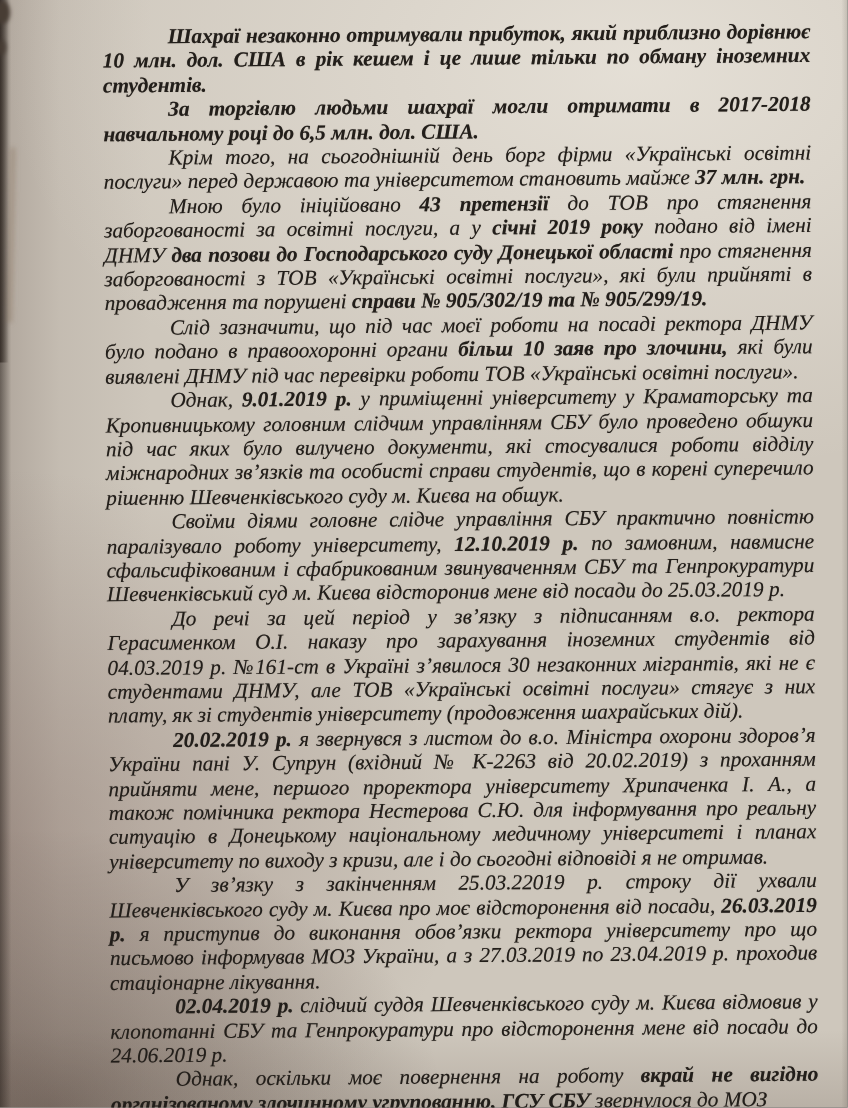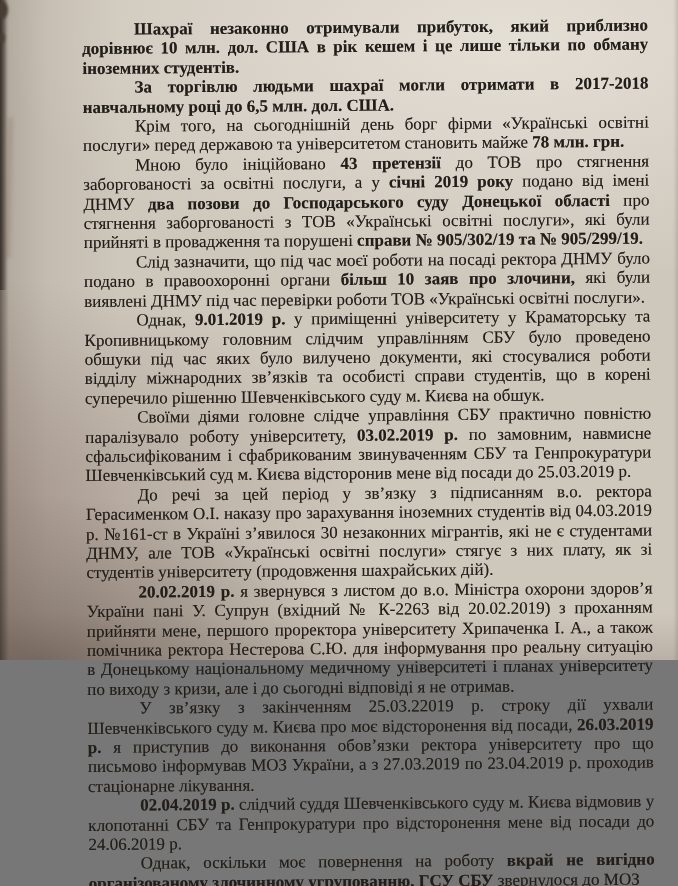--- a/index.html
+++ b/index.html
@@ -6,28 +6,29 @@
     margin: 0;
     padding: 0;
     width: 678px;
     height: 886px;
     overflow: hidden;
     background: #777;
   }
   .photo {
     position: relative;
     width: 678px;
-    height: 660px;
+    height: 886px;
     background-color: var(--paper, #cec7bc);
     background-image:
       radial-gradient(120% 60% at 75% 6%, rgba(234,229,220,0.8) 0%, rgba(234,229,220,0) 62%),
       radial-gradient(95% 58% at 0% 76%, rgba(128,105,97,0.42) 0%, rgba(128,105,97,0) 58%),
       radial-gradient(70% 38% at 6% 100%, rgba(70,55,47,0.55) 0%, rgba(70,55,47,0) 66%),
       linear-gradient(to right, rgba(106,90,82,0.30) 0%, rgba(106,90,82,0.10) 7%, rgba(106,90,82,0) 18%),
       linear-gradient(to top, rgba(90,75,66,0.18) 0%, rgba(90,75,66,0) 7%);
+    font-style: italic;
   }
   .edge-left {
     position: absolute;
     left: 0; top: 0;
     width: 9px; height: 100%;
     background: linear-gradient(to right, rgba(32,25,20,0.50), rgba(32,25,20,0) 100%);
   }
   .edge-left-top {
     position: absolute;
     left: 0; top: 0;
@@ -77,24 +78,24 @@
 <div class="photo">
   <div class="edge-left"></div>
   <div class="edge-left-top"></div>
   <div class="edge-right"></div>
   <div class="mark mark-1"></div>
   <div class="mark mark-2"></div>
   <div class="crease"></div>
   <div class="page-text" id="page-text">
       <p class="para"><span class="run bold">Шахраї незаконно отримували прибуток, який приблизно дорівнює 10 млн. дол. США в рік кешем і це лише тільки по обману іноземних студентів.</span></p>
       <p class="para"><span class="run bold">За торгівлю людьми шахраї могли отримати в 2017-2018 навчальному році до 6,5 млн. дол. США.</span></p>
-      <p class="para"><span class="run">Крім того, на сьогоднішній день борг фірми «Українські освітні послуги» перед державою та університетом становить майже </span><span class="run bold">78 млн. грн.</span></p>
+      <p class="para"><span class="run">Крім того, на сьогоднішній день борг фірми «Українські освітні послуги» перед державою та університетом становить майже </span><span class="run bold">37 млн. грн.</span></p>
       <p class="para"><span class="run">Мною було ініційовано </span><span class="run bold">43 претензії</span><span class="run"> до ТОВ про стягнення заборгованості за освітні послуги, а у </span><span class="run bold">січні 2019 року</span><span class="run"> подано від імені ДНМУ </span><span class="run bold">два позови до Господарського суду Донецької області</span><span class="run"> про стягнення заборгованості з ТОВ «Українські освітні послуги», які були прийняті в провадження та порушені </span><span class="run bold">справи № 905/302/19 та № 905/299/19.</span></p>
       <p class="para"><span class="run">Слід зазначити, що під час моєї роботи на посаді ректора ДНМУ було подано в правоохоронні органи </span><span class="run bold">більш 10 заяв про злочини,</span><span class="run"> які були виявлені ДНМУ під час перевірки роботи ТОВ «Українські освітні послуги».</span></p>
       <p class="para"><span class="run">Однак, </span><span class="run bold">9.01.2019 р.</span><span class="run"> у приміщенні університету у Краматорську та Кропивницькому головним слідчим управлінням СБУ було проведено обшуки під час яких було вилучено документи, які стосувалися роботи відділу міжнародних зв’язків та особисті справи студентів, що в корені суперечило рішенню Шевченківського суду м. Києва на обшук.</span></p>
-      <p class="para"><span class="run">Своїми діями головне слідче управління СБУ практично повністю паралізувало роботу університету, </span><span class="run bold">03.02.2019 р.</span><span class="run"> по замовним, навмисне сфальсифікованим і сфабрикованим звинуваченням СБУ та Генпрокуратури Шевченківський суд м. Києва відсторонив мене від посади до 25.03.2019 р.</span></p>
+      <p class="para"><span class="run">Своїми діями головне слідче управління СБУ практично повністю паралізувало роботу університету, </span><span class="run bold">12.10.2019 р.</span><span class="run"> по замовним, навмисне сфальсифікованим і сфабрикованим звинуваченням СБУ та Генпрокуратури Шевченківський суд м. Києва відсторонив мене від посади до 25.03.2019 р.</span></p>
       <p class="para"><span class="run">До речі за цей період у зв’язку з підписанням в.о. ректора Герасименком О.І. наказу про зарахування іноземних студентів від 04.03.2019 р. №161-ст в Україні з’явилося 30 незаконних мігрантів, які не є студентами ДНМУ, але ТОВ «Українські освітні послуги» стягує з них плату, як зі студентів університету (продовження шахрайських дій).</span></p>
       <p class="para"><span class="run bold">20.02.2019 р.</span><span class="run"> я звернувся з листом до в.о. Міністра охорони здоров’я України пані У. Супрун (вхідний № К-2263 від 20.02.2019) з проханням прийняти мене, першого проректора університету Хрипаченка І. А., а також помічника ректора Нестерова С.Ю. для інформування про реальну ситуацію в Донецькому національному медичному університеті і планах університету по виходу з кризи, але і до сьогодні відповіді я не отримав.</span></p>
       <p class="para"><span class="run">У зв’язку з закінченням 25.03.22019 р. строку дії ухвали Шевченківського суду м. Києва про моє відсторонення від посади, </span><span class="run bold">26.03.2019 р.</span><span class="run"> я приступив до виконання обов’язки ректора університету про що письмово інформував МОЗ України, а з 27.03.2019 по 23.04.2019 р. проходив стаціонарне лікування.</span></p>
       <p class="para"><span class="run bold">02.04.2019 р.</span><span class="run"> слідчий суддя Шевченківського суду м. Києва відмовив у клопотанні СБУ та Генпрокуратури про відсторонення мене від посади до 24.06.2019 р.</span></p>
       <p class="para"><span class="run">Однак, оскільки моє повернення на роботу </span><span class="run bold">вкрай не вигідно організованому злочинному угрупованню, ГСУ СБУ</span><span class="run"> звернулося до МОЗ</span></p>
     </div>
 </div>
 
 </body></html>

